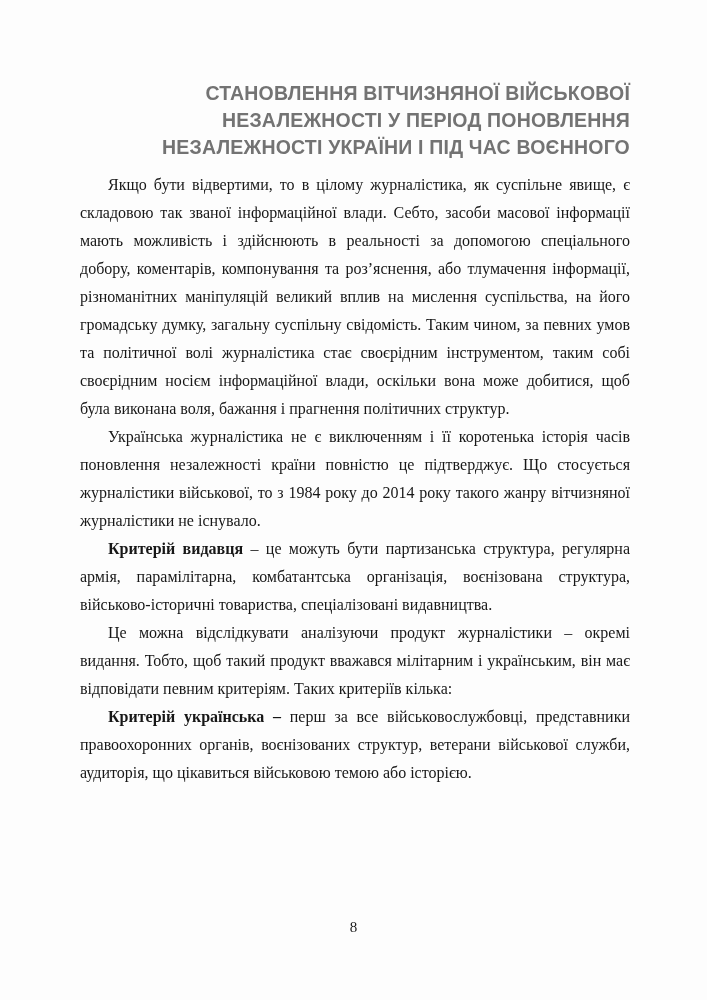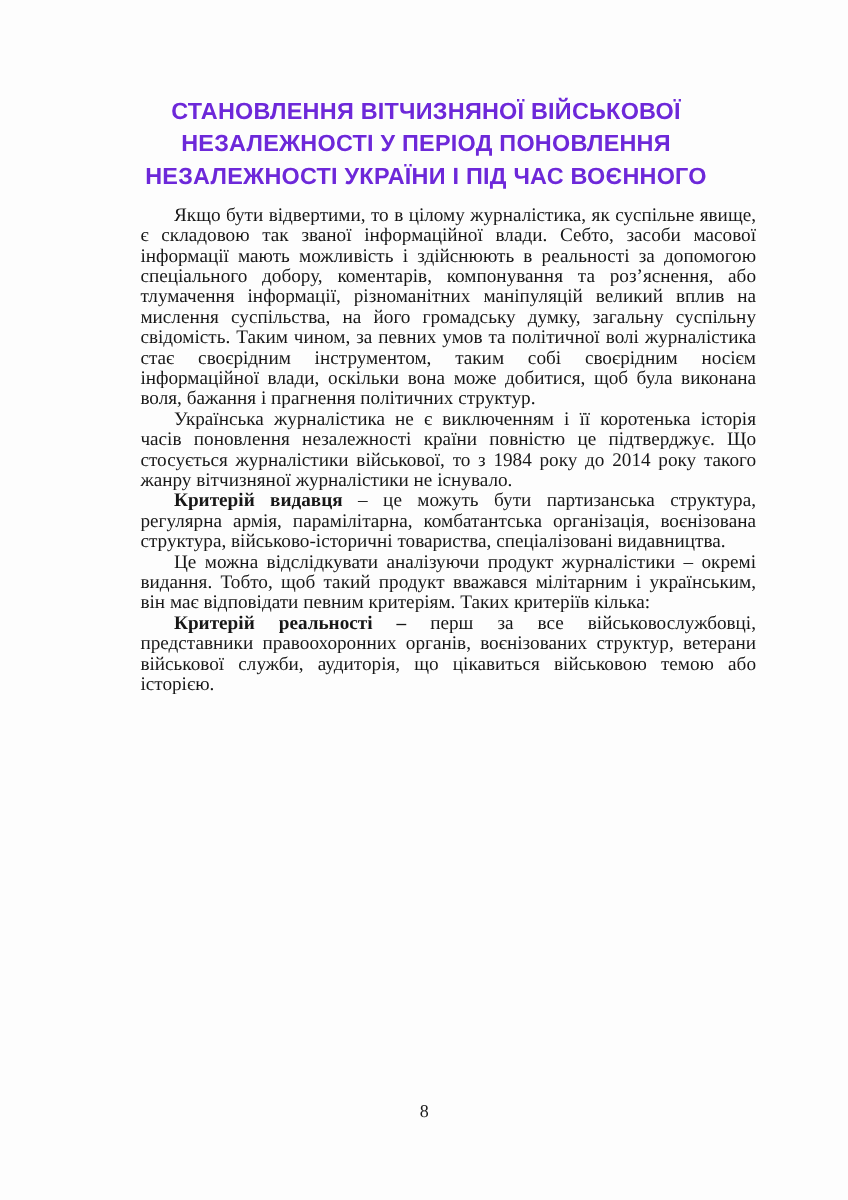--- a/index.html
+++ b/index.html
@@ -16,34 +16,33 @@
     color: #1b1b1b;
     padding: 80px 77px 0 80px;
     overflow: hidden;
   }
   .title {
     font-family: "Liberation Sans", sans-serif;
     font-weight: bold;
     font-size: 19.5px;
     line-height: 27px;
     letter-spacing: 0.2px;
-    text-align: center;
+    text-align: right;
     margin: 0 0 10px 0;
-    color: #6d28d9;
+    color: #737373;
   }
   .title-line {
     display: block;
   }
   .body-text {
     font-family: "Liberation Serif", "DejaVu Serif", serif;
     font-size: 16px;
-    line-height: 17px;
+    line-height: 28px;
     text-align: justify;
     color: #171717;
-    margin-left: 37px;
   }
   .para {
     margin: 0;
     text-indent: 28px;
   }
   .lead {
     font-weight: bold;
   }
   .page-number {
     position: absolute;
@@ -69,20 +68,20 @@
 
   <div class="body-text">
     <p class="para"><b class="lead"></b><span>Якщо бути відвертими, то в цілому журналістика, як суспільне явище, є складовою так званої інформаційної влади. Себто, засоби масової інформації мають можливість і здійснюють в реальності за допомогою спеціального добору, коментарів, компонування та роз’яснення, або тлумачення інформації, різноманітних маніпуляцій великий вплив на мислення суспільства, на його громадську думку, загальну суспільну свідомість. Таким чином, за певних умов та політичної волі журналістика стає своєрідним інструментом, таким собі своєрідним носієм інформаційної влади, оскільки вона може добитися, щоб була виконана воля, бажання і прагнення політичних структур.</span></p>
 
     <p class="para"><b class="lead"></b><span>Українська журналістика не є виключенням і її коротенька історія часів поновлення незалежності країни повністю це підтверджує. Що стосується журналістики військової, то з 1984 року до 2014 року такого жанру вітчизняної журналістики не існувало.</span></p>
 
     <p class="para"><b class="lead">Критерій видавця</b><span> – це можуть бути партизанська структура, регулярна армія, парамілітарна, комбатантська організація, воєнізована структура, військово-історичні товариства, спеціалізовані видавництва.</span></p>
 
     <p class="para"><b class="lead"></b><span>Це можна відслідкувати аналізуючи продукт журналістики – окремі видання. Тобто, щоб такий продукт вважався мілітарним і українським, він має відповідати певним критеріям. Таких критеріїв кілька:</span></p>
 
-    <p class="para"><b class="lead">Критерій реальності –</b><span> перш за все військовослужбовці, представники правоохоронних органів, воєнізованих структур, ветерани військової служби, аудиторія, що цікавиться військовою темою або історією.</span></p>
+    <p class="para"><b class="lead">Критерій українська –</b><span> перш за все військовослужбовці, представники правоохоронних органів, воєнізованих структур, ветерани військової служби, аудиторія, що цікавиться військовою темою або історією.</span></p>
 
 
   </div>
 
   <div class="page-number">8</div>
 
 </div>
 
 </body></html>

